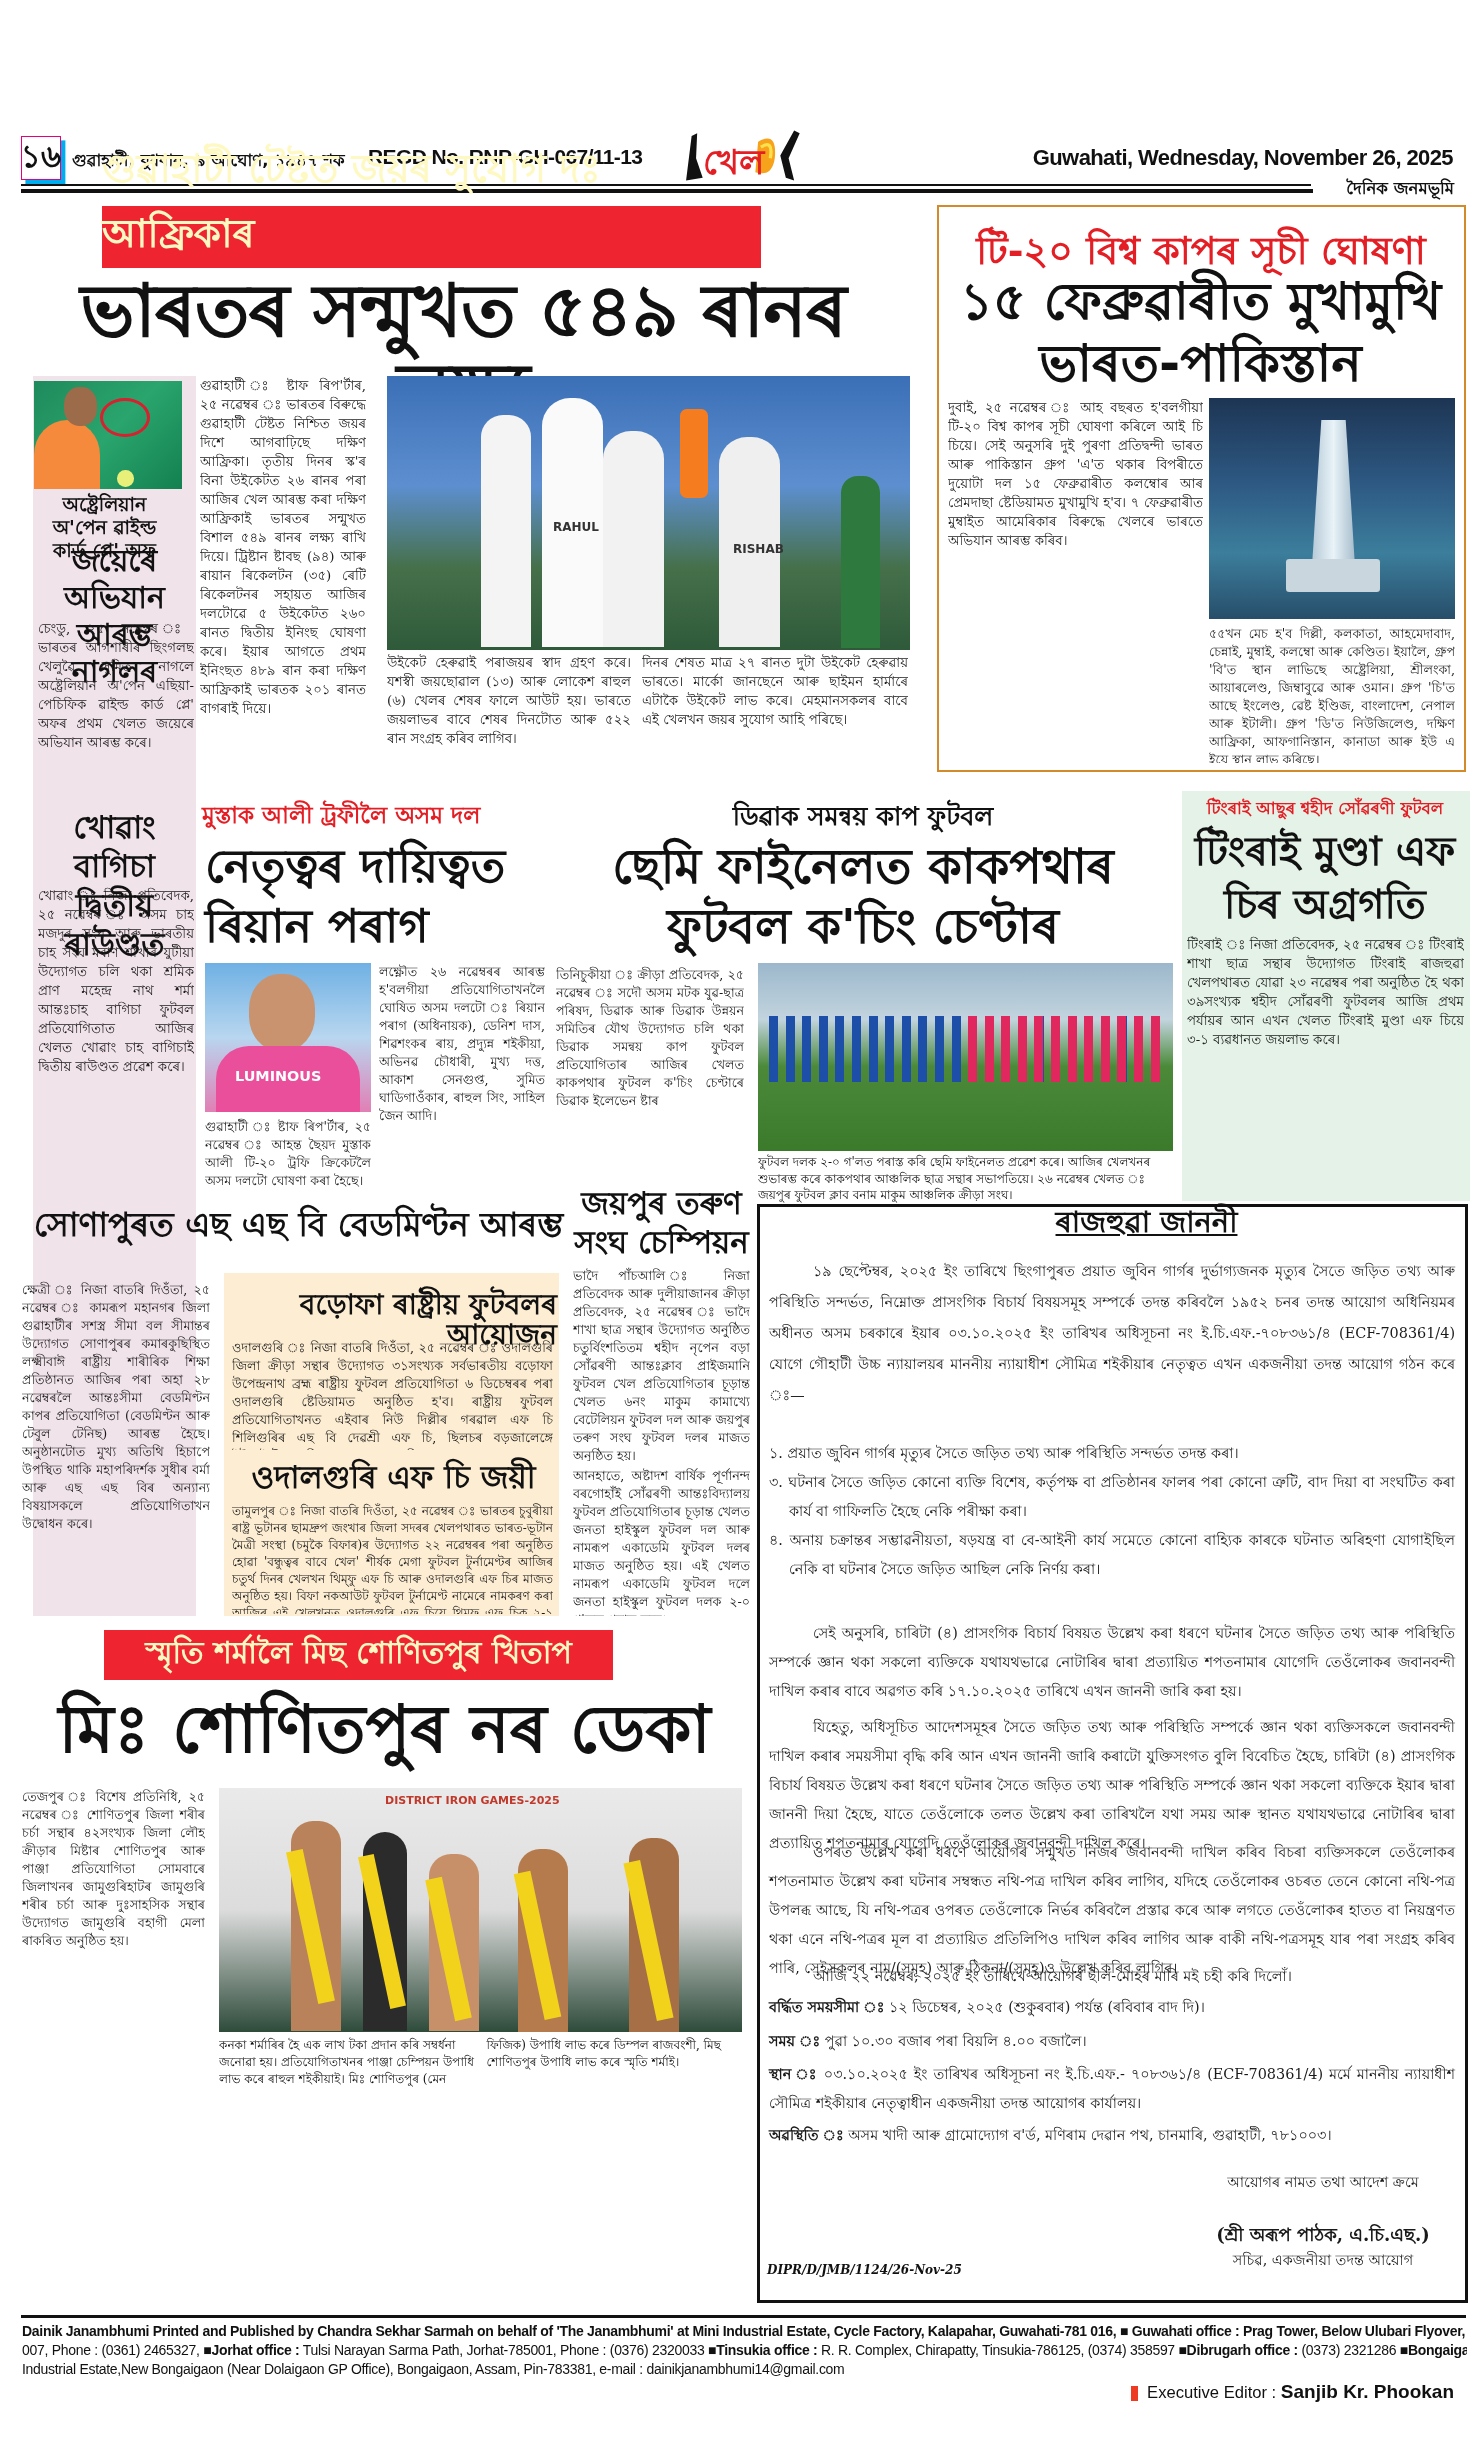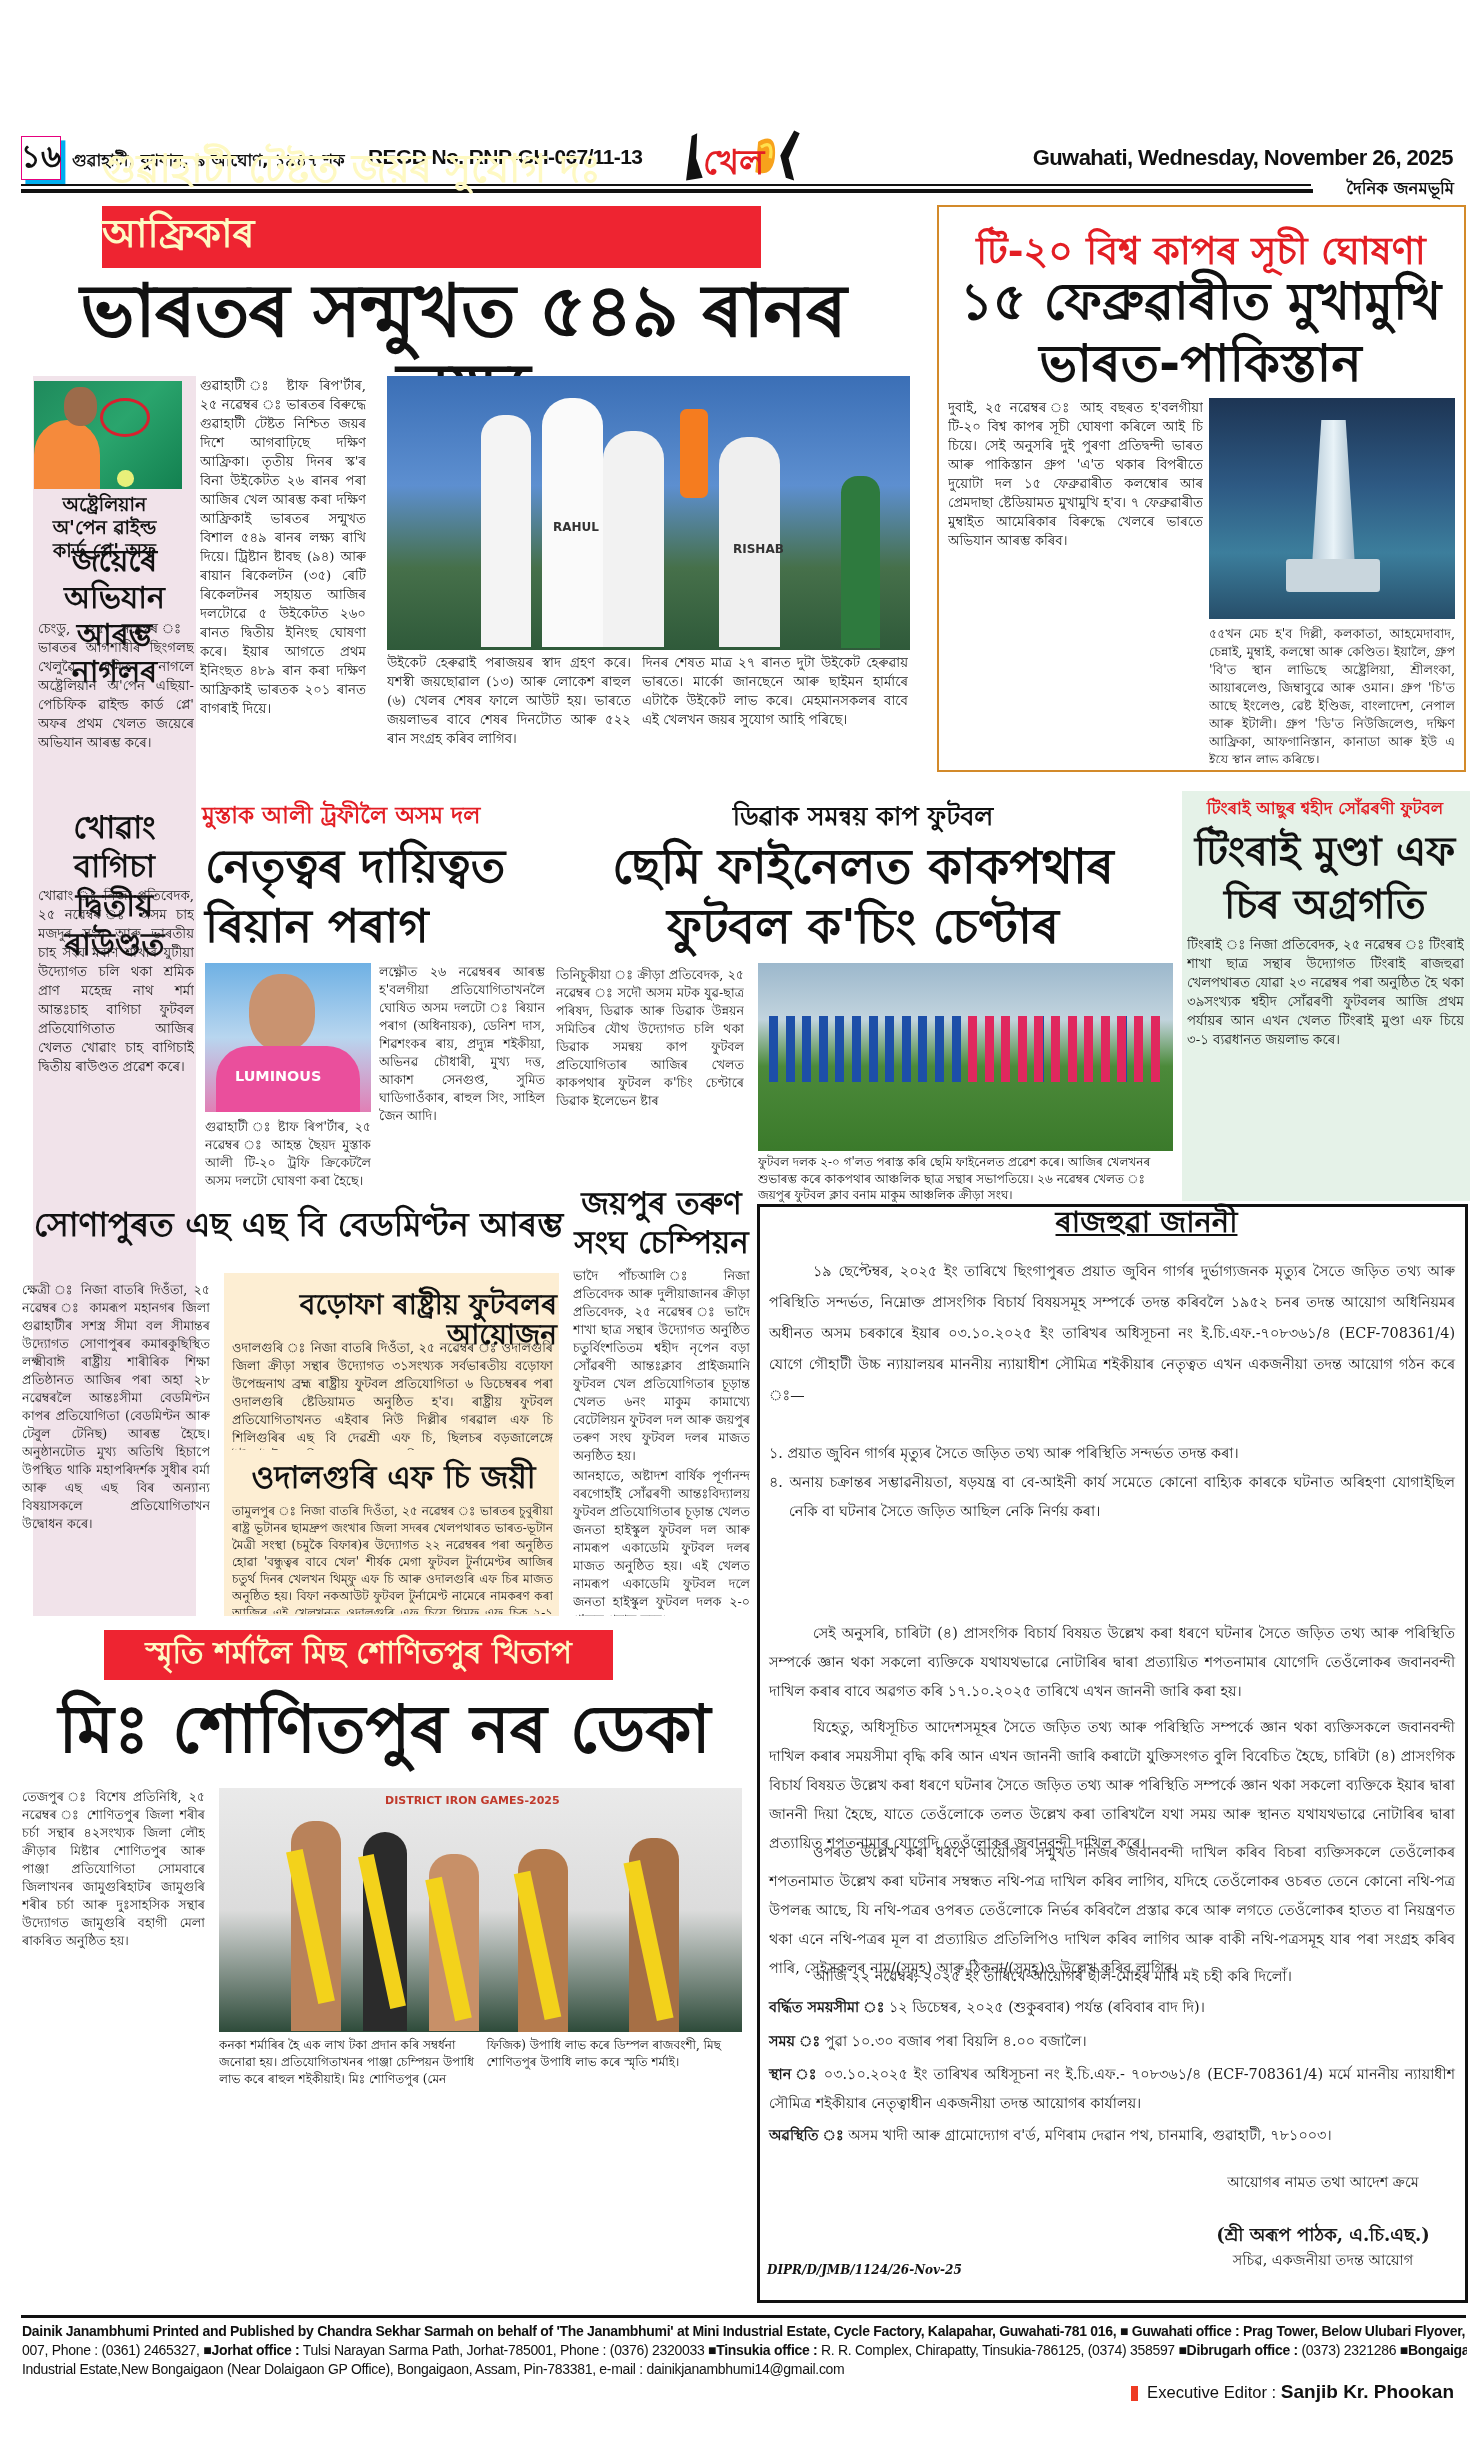--- a/index.html
+++ b/index.html
@@ -147,20 +147,21 @@
   <div style="position:absolute;left:410px;top:50px;width:50px;height:194px;background:#a66f45;border-radius:22px 22px 0 0"></div>
   <div style="position:absolute;left:421px;top:72px;width:16.6px;height:161px;background:#f3d21b;transform:rotate(-12deg)"></div>
 </div>
 <div class="abs caption" style="left:219px;top:2037px;width:523px;height:155px;overflow:hidden;font-size:12px;line-height:17px;column-count:2;column-gap:12px">কনকা শৰ্মাৰিৰ হৈ এক লাখ টকা প্ৰদান কৰি সম্বৰ্ধনা জনোৱা হয়। প্ৰতিযোগিতাখনৰ পাঞ্জা চেম্পিয়ন উপাধি লাভ কৰে ৰাহুল শইকীয়াই। মিঃ শোণিতপুৰ (মেন ফিজিক) উপাধি লাভ কৰে ডিম্পল ৰাজবংশী, মিছ শোণিতপুৰ উপাধি লাভ কৰে স্মৃতি শৰ্মাই।</div>
 
 <div class="notice" style="left:757px;top:1204px;width:711px;height:1099px"></div>
 <div class="abs hl" style="left:757px;top:1207px;width:779px;font-size:29px;text-align:center;text-decoration:underline">ৰাজহুৱা জাননী</div>
 <div class="abs body-text" style="left:769px;top:1256px;width:686px;font-size:14.4px;line-height:31px;text-indent:44px">১৯ ছেপ্টেম্বৰ, ২০২৫ ইং তাৰিখে ছিংগাপুৰত প্ৰয়াত জুবিন গাৰ্গৰ দুৰ্ভাগ্যজনক মৃত্যুৰ সৈতে জড়িত তথ্য আৰু পৰিস্থিতি সন্দৰ্ভত, নিম্নোক্ত প্ৰাসংগিক বিচাৰ্য বিষয়সমূহ সম্পৰ্কে তদন্ত কৰিবলৈ ১৯৫২ চনৰ তদন্ত আয়োগ অধিনিয়মৰ অধীনত অসম চৰকাৰে ইয়াৰ ০৩.১০.২০২৫ ইং তাৰিখৰ অধিসূচনা নং ই.চি.এফ.-৭০৮৩৬১/৪ (ECF-708361/4) যোগে গৌহাটী উচ্চ ন্যায়ালয়ৰ মাননীয় ন্যায়াধীশ সৌমিত্ৰ শইকীয়াৰ নেতৃত্বত এখন একজনীয়া তদন্ত আয়োগ গঠন কৰে ঃ—</div>
 <div class="abs" style="left:769px;top:1439px;width:686px">
   <div class="body-text" style="font-size:14.4px;line-height:29px">১. প্ৰয়াত জুবিন গাৰ্গৰ মৃত্যুৰ সৈতে জড়িত তথ্য আৰু পৰিস্থিতি সন্দৰ্ভত তদন্ত কৰা।</div>
+  <div class="body-text" style="font-size:14.4px;line-height:29px;padding-left:20px;text-indent:-20px">৩. ঘটনাৰ সৈতে জড়িত কোনো ব্যক্তি বিশেষ, কৰ্তৃপক্ষ বা প্ৰতিষ্ঠানৰ ফালৰ পৰা কোনো ত্ৰুটি, বাদ দিয়া বা সংঘটিত কৰা কাৰ্য বা গাফিলতি হৈছে নেকি পৰীক্ষা কৰা।</div>
   <div class="body-text" style="font-size:14.4px;line-height:29px;padding-left:20px;text-indent:-20px">৪. অনায় চক্ৰান্তৰ সম্ভাৱনীয়তা, ষড়যন্ত্ৰ বা বে-আইনী কাৰ্য সমেতে কোনো বাহ্যিক কাৰকে ঘটনাত অৰিহণা যোগাইছিল নেকি বা ঘটনাৰ সৈতে জড়িত আছিল নেকি নিৰ্ণয় কৰা।</div>
 </div>
 <div class="abs body-text" style="left:769px;top:1619px;width:686px;font-size:14.4px;line-height:29px;text-indent:44px">সেই অনুসৰি, চাৰিটা (৪) প্ৰাসংগিক বিচাৰ্য বিষয়ত উল্লেখ কৰা ধৰণে ঘটনাৰ সৈতে জড়িত তথ্য আৰু পৰিস্থিতি সম্পৰ্কে জ্ঞান থকা সকলো ব্যক্তিকে যথাযথভাৱে নোটাৰিৰ দ্বাৰা প্ৰত্যায়িত শপতনামাৰ যোগেদি তেওঁলোকৰ জবানবন্দী দাখিল কৰাৰ বাবে অৱগত কৰি ১৭.১০.২০২৫ তাৰিখে এখন জাননী জাৰি কৰা হয়।</div>
 <div class="abs body-text" style="left:769px;top:1713px;width:686px;font-size:14.4px;line-height:29px;text-indent:44px">যিহেতু, অধিসূচিত আদেশসমূহৰ সৈতে জড়িত তথ্য আৰু পৰিস্থিতি সম্পৰ্কে জ্ঞান থকা ব্যক্তিসকলে জবানবন্দী দাখিল কৰাৰ সময়সীমা বৃদ্ধি কৰি আন এখন জাননী জাৰি কৰাটো যুক্তিসংগত বুলি বিবেচিত হৈছে, চাৰিটা (৪) প্ৰাসংগিক বিচাৰ্য বিষয়ত উল্লেখ কৰা ধৰণে ঘটনাৰ সৈতে জড়িত তথ্য আৰু পৰিস্থিতি সম্পৰ্কে জ্ঞান থকা সকলো ব্যক্তিকে ইয়াৰ দ্বাৰা জাননী দিয়া হৈছে, যাতে তেওঁলোকে তলত উল্লেখ কৰা তাৰিখলৈ যথা সময় আৰু স্থানত যথাযথভাৱে নোটাৰিৰ দ্বাৰা প্ৰত্যায়িত শপতনামাৰ যোগেদি তেওঁলোকৰ জবানবন্দী দাখিল কৰে।</div>
 <div class="abs body-text" style="left:769px;top:1838px;width:686px;font-size:14.4px;line-height:29px;text-indent:44px">ওপৰত উল্লেখ কৰা ধৰণে আয়োগৰ সন্মুখত নিজৰ জবানবন্দী দাখিল কৰিব বিচৰা ব্যক্তিসকলে তেওঁলোকৰ শপতনামাত উল্লেখ কৰা ঘটনাৰ সম্বন্ধত নথি-পত্ৰ দাখিল কৰিব লাগিব, যদিহে তেওঁলোকৰ ওচৰত তেনে কোনো নথি-পত্ৰ উপলব্ধ আছে, যি নথি-পত্ৰৰ ওপৰত তেওঁলোকে নিৰ্ভৰ কৰিবলৈ প্ৰস্তাৱ কৰে আৰু লগতে তেওঁলোকৰ হাতত বা নিয়ন্ত্ৰণত থকা এনে নথি-পত্ৰৰ মূল বা প্ৰত্যায়িত প্ৰতিলিপিও দাখিল কৰিব লাগিব আৰু বাকী নথি-পত্ৰসমূহ যাৰ পৰা সংগ্ৰহ কৰিব পাৰি, সেইসকলৰ নাম/(সমূহ) আৰু ঠিকনা/(সমূহ)ও উল্লেখ কৰিব লাগিব।</div>
 <div class="abs body-text" style="left:769px;top:1962px;width:686px;font-size:14.4px;line-height:29px;text-indent:44px">আজি ২২ নৱেম্বৰ, ২০২৫ ইং তাৰিখে আয়োগৰ ছীল-মোহৰ মাৰি মই চহী কৰি দিলোঁ।</div>
 
 <div class="abs body-text" style="left:769px;top:1992px;width:686px;font-size:14.4px;line-height:29px">
   <b>বৰ্দ্ধিত সময়সীমা ঃ</b>
   <span>১২ ডিচেম্বৰ, ২০২৫ (শুকুৰবাৰ) পৰ্যন্ত (ৰবিবাৰ বাদ দি)।</span>

